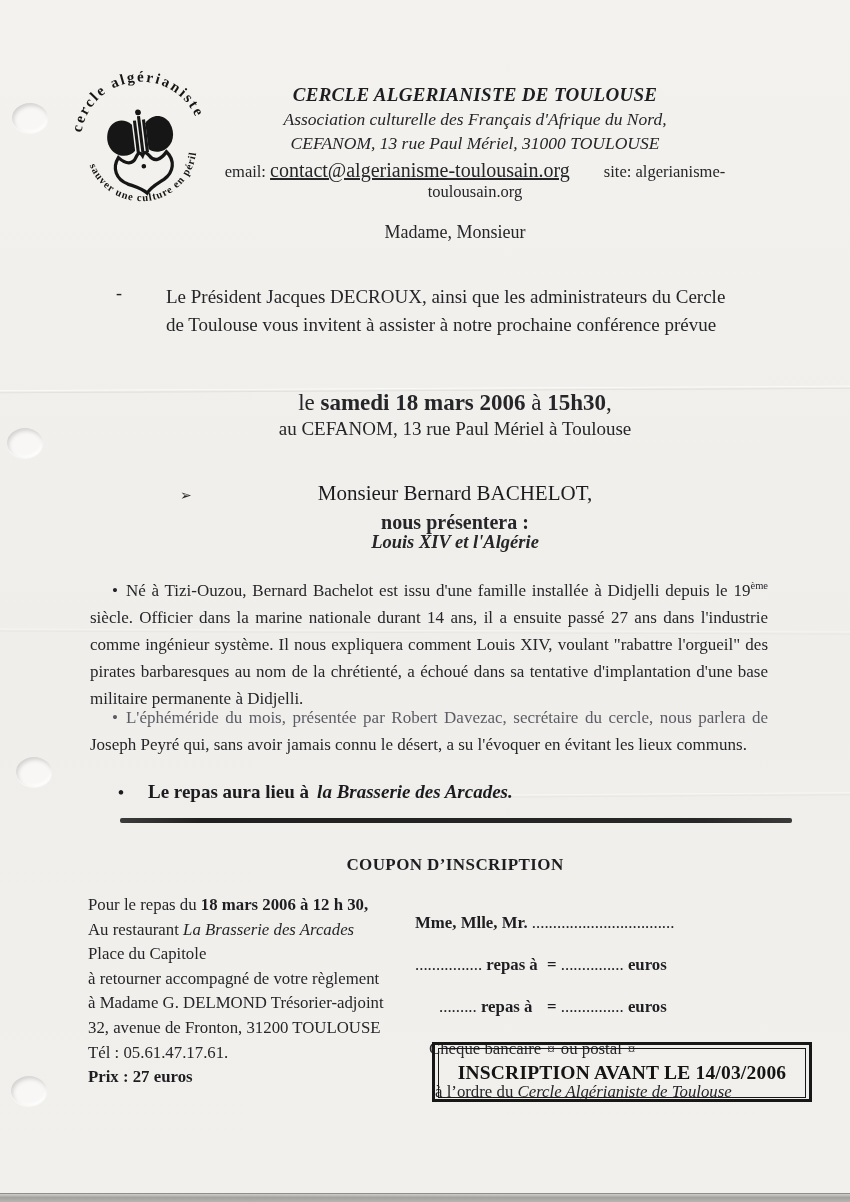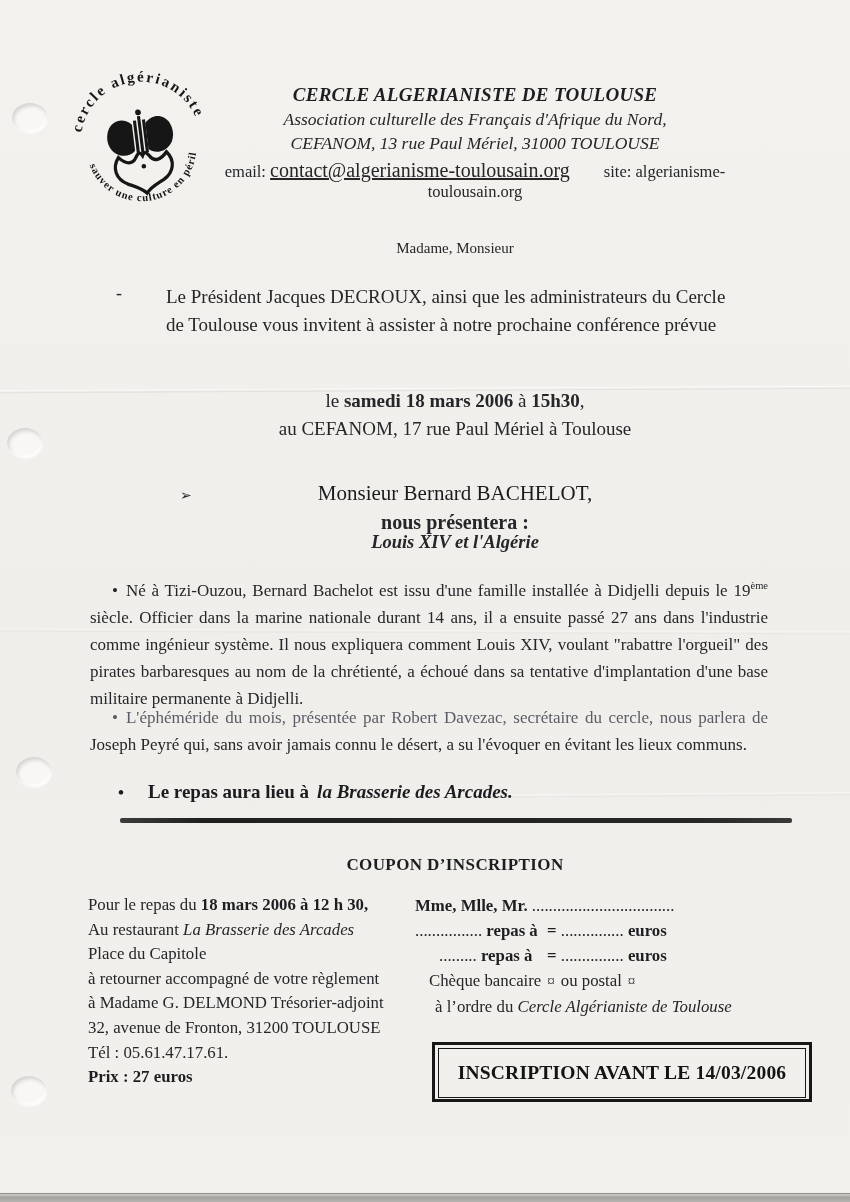--- a/index.html
+++ b/index.html
@@ -32,27 +32,27 @@
   .logo .arc-top { font-size:15.5px; letter-spacing:2.2px; }
   .logo .arc-bot { font-size:11px; letter-spacing:1px; }
   .letterhead-text { position:absolute; top:84px; left:200px; width:550px; text-align:center; }
   .org-name { font-size:19px; font-weight:bold; font-style:italic; letter-spacing:0.3px; color:#1e1e22; }
   .org-sub { font-size:17.5px; font-style:italic; margin-top:3px; }
   .contact-line { font-size:16.5px; margin-top:5px; }
   .email-addr { font-size:20px; text-decoration:underline; }
   .site-label { margin-left:30px; }
 
   .centered { position:absolute; left:60px; width:790px; text-align:center; }
-  .salutation { top:240px; font-size:15px; }
+  .salutation { top:222px; font-size:18px; }
 
   .intro { position:absolute; top:283px; left:116px; width:612px; display:flex; }
   .intro-dash { width:50px; font-size:18px; flex:0 0 auto; }
   .intro-text { margin:0; font-size:19px; line-height:28px; width:560px; }
 
-  .event-date { top:390px; font-size:19px; }
+  .event-date { top:390px; font-size:23px; }
   .event-loc  { top:418px; font-size:19px; }
 
   .speaker-arrow { position:absolute; top:487px; left:180px; font-size:14px; color:#2a2a2e; }
   .speaker  { top:481px; font-weight:normal; font-size:21px; color:#1b1b1f; }
   .presents { top:511px; font-weight:bold; font-size:20px; }
   .talk-title { top:532px; font-weight:bold; font-style:italic; font-size:18.5px; }
 
   .para { position:absolute; left:90px; width:678px; font-size:17px; line-height:27px;
     text-align:justify; text-indent:22px; margin:0; }
   .bio { top:577px; }
@@ -68,21 +68,21 @@
   .divider { position:absolute; top:818px; left:120px; width:672px; height:5px;
     background:linear-gradient(90deg,#3c3c3c,#202020 12%,#272727 86%,#3a3a3a); border-radius:2px; }
 
   .coupon-title { top:855px; font-weight:bold; font-size:17px; letter-spacing:0.4px; color:#1e1e22; }
 
   .coupon-left { position:absolute; top:893px; left:88px; width:345px; font-size:16.8px; line-height:24.6px; }
   .coupon-left .bold-line, .coupon-left b { font-weight:bold; color:#1e1e22; }
   .italic { font-style:italic; }
 
   .coupon-right { position:absolute; top:893px; left:415px; width:405px; font-size:16.8px; line-height:25px; }
-  .cr-line { position:relative; white-space:nowrap; }
+  .cr-line { position:relative; white-space:nowrap;margin-top:17px; }
   .cr-line b { color:#1e1e22; }
   .cr-inscrit { padding-left:10px; }
   .cr-repas2 { padding-left:24px; }
   .eq-group { position:absolute; left:132px; top:0;text-align:right; }
   .cr-cheque { padding-left:14px; }
   .checkbox-glyph { margin:0 6px; font-size:15px; }
   .cr-order { padding-left:20px; }
 
   .deadline-box { position:absolute; top:1042px; left:432px; width:380px; height:60px;
     border:3.5px solid #171717; padding:3px; box-sizing:border-box; }
@@ -142,21 +142,21 @@
   <div class="centered salutation">Madame, Monsieur</div>
 
   <div class="intro">
     <span class="intro-dash">-</span>
     <p class="intro-text">Le Président Jacques DECROUX, ainsi que les administrateurs du Cercle de Toulouse vous invitent à assister à notre prochaine conférence prévue</p>
   </div>
 
   <div class="centered event-date">
     <span>le </span><b>samedi 18 mars 2006</b><span> à </span><b>15h30</b><span>,</span>
   </div>
-  <div class="centered event-loc">au CEFANOM, 17 rue Paul Mériel à Toulouse</div>
+  <div class="centered event-loc">au CEFANOM, 13 rue Paul Mériel à Toulouse</div>
 
   <span class="speaker-arrow">➢</span>
   <div class="centered speaker">Monsieur Bernard BACHELOT,</div>
   <div class="centered presents">nous présentera :</div>
   <div class="centered talk-title">Louis XIV et l'Algérie</div>
 
   <p class="para bio">
     <span class="bullet">•</span><span>Né à Tizi-Ouzou, Bernard Bachelot est issu d'une famille installée à Didjelli depuis le 19</span><sup>ème</sup><span> siècle.  Officier dans la marine nationale durant 14 ans, il a ensuite passé 27 ans dans l'industrie comme ingénieur système. Il nous expliquera comment Louis XIV, voulant "rabattre l'orgueil" des pirates barbaresques au nom de la chrétienté, a échoué dans sa tentative d'implantation d'une base militaire permanente à Didjelli.</span>
   </p>
 

